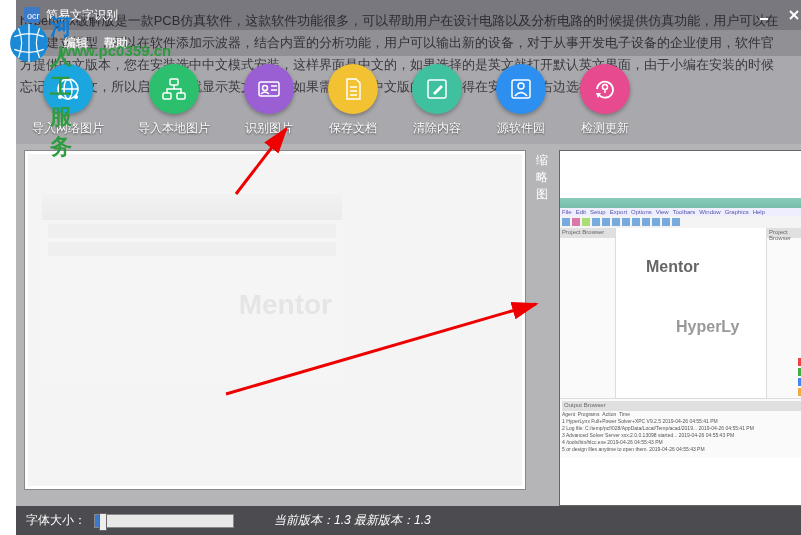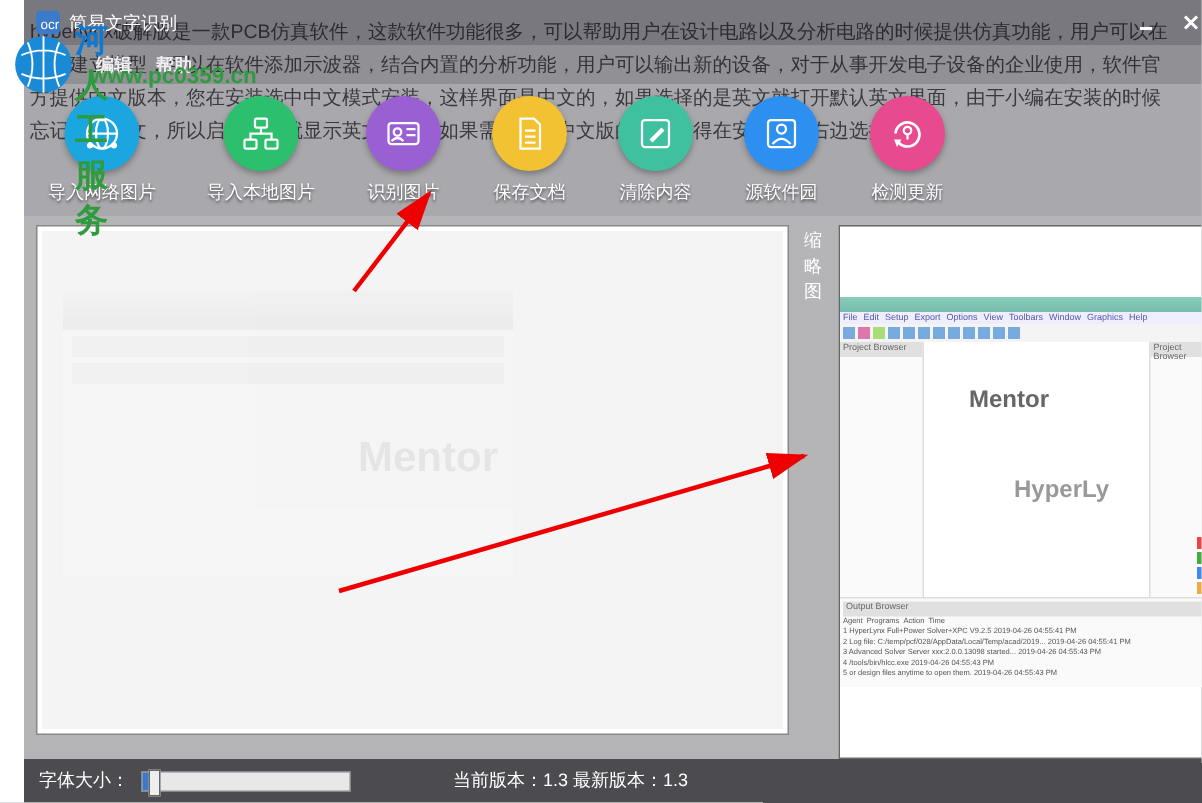--- a/index.html
+++ b/index.html
@@ -56,21 +56,21 @@
 .thumb-img .ti-bottom { height: 60px; background: #fafafa; border-top: 1px solid #ddd; padding: 2px; }
 .thumb-img .ti-table { font-size: 5px; line-height: 7px; color: #555; }
 .thumb-img .ti-corner { position: absolute; right: 2px; bottom: 62px; width: 10px; display:flex; flex-direction:column; gap:2px;}
 .thumb-img .ti-corner i { width:8px; height:8px; }
 .thumb-caption { font-size: 12px; color: #fff; margin: 4px 0 0 4px; }
 .arrow { position: absolute; z-index: 10; pointer-events: none; }
 .statusbar { height: 29px; background: rgba(5,5,12,0.72); display: flex; align-items: center; padding: 0 10px; font-size: 12px; color: #fff; gap: 8px; text-align: right; }
 .font-slider { width: 140px; height: 14px; background: #e8e8e8; border: 1px solid #888; position: relative; }
 .font-slider-track { position: absolute; left:0; top:0; height:100%; width:4%; background:#3a7ac8; }
 .font-slider-thumb { position: absolute; left: 3%; top: -2px; width: 8px; height: 18px; background: #eee; border: 1px solid #666; }
-.status-mid { margin-left: 60px; }
+.status-mid { margin-left: 32px; font-style: italic; }
 .status-spacer { flex: 1; }
 </style>
 </head>
 <body>
 
 <div class="bg-text">hyperlynx破解版是一款PCB仿真软件，这款软件功能很多，可以帮助用户在设计电路以及分析电路的时候提供仿真功能，用户可以在软件建立模型，可以在软件添加示波器，结合内置的分析功能，用户可以输出新的设备，对于从事开发电子设备的企业使用，软件官方提供中文版本，您在安装选中中文模式安装，这样界面是中文的，如果选择的是英文就打开默认英文界面，由于小编在安装的时候忘记切换中文，所以启动以后就显示英文界面，如果需要使用中文版的朋友记得在安装界面右边选择简中。</div>
 
 <div class="watermark">
   <svg class="watermark-icon" viewBox="0 0 40 40">
     <circle cx="20" cy="20" r="18" fill="#1a8ad6"></circle>

